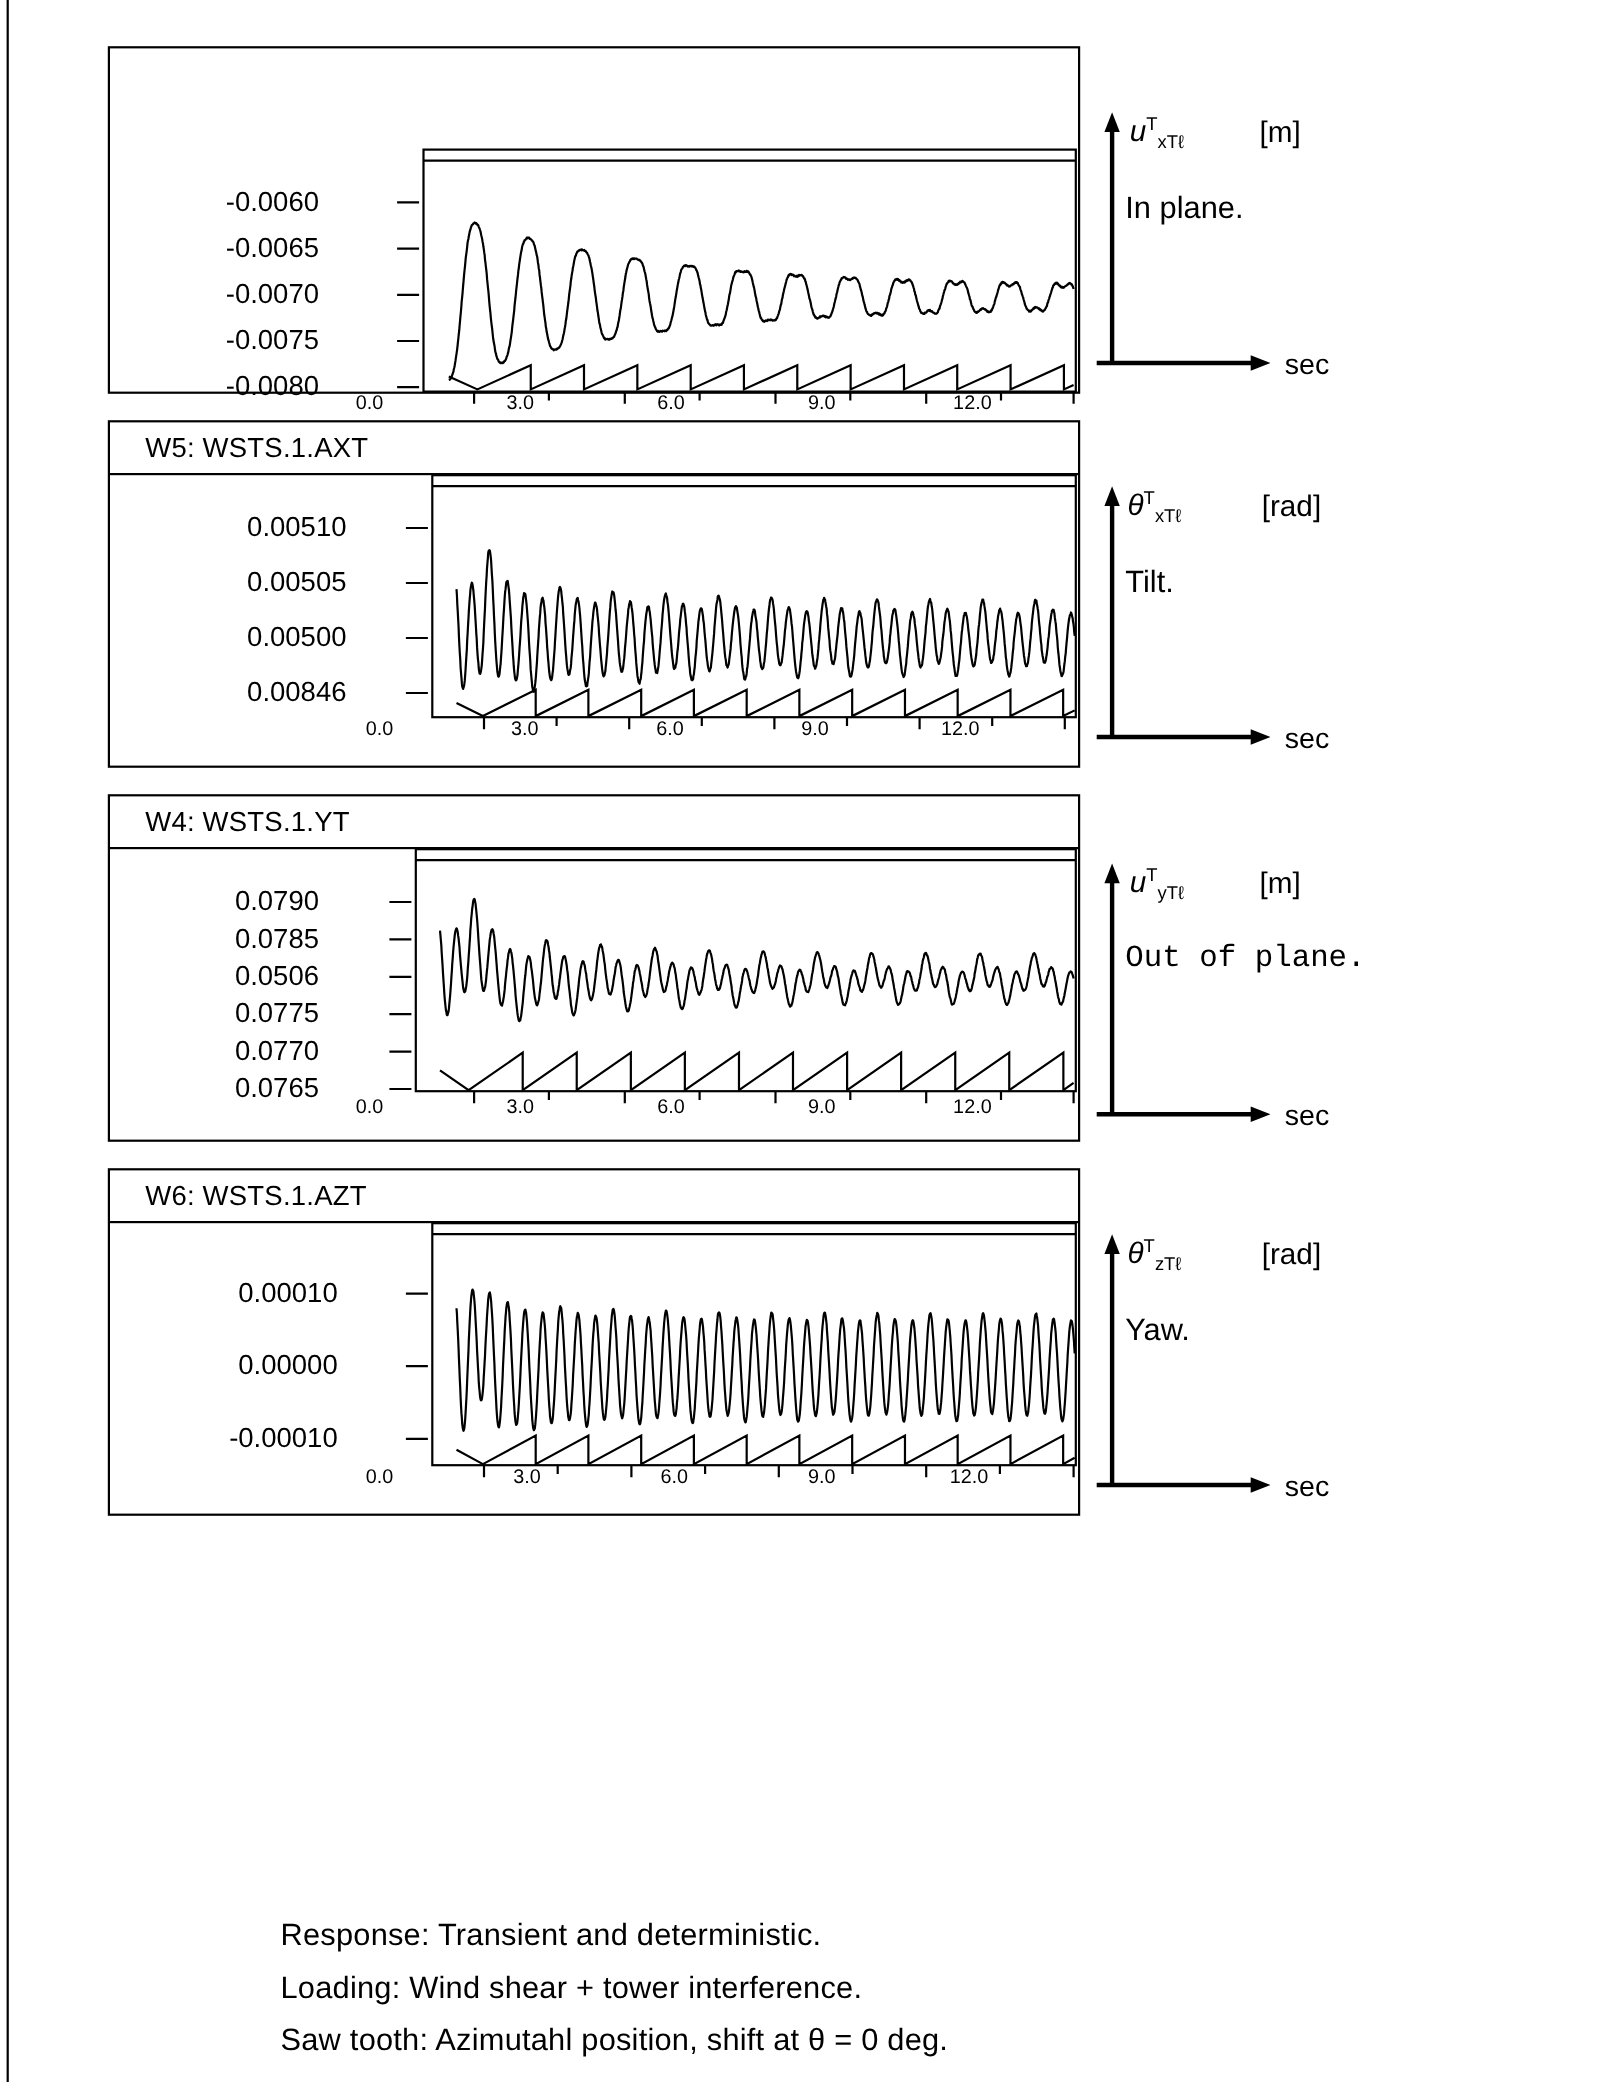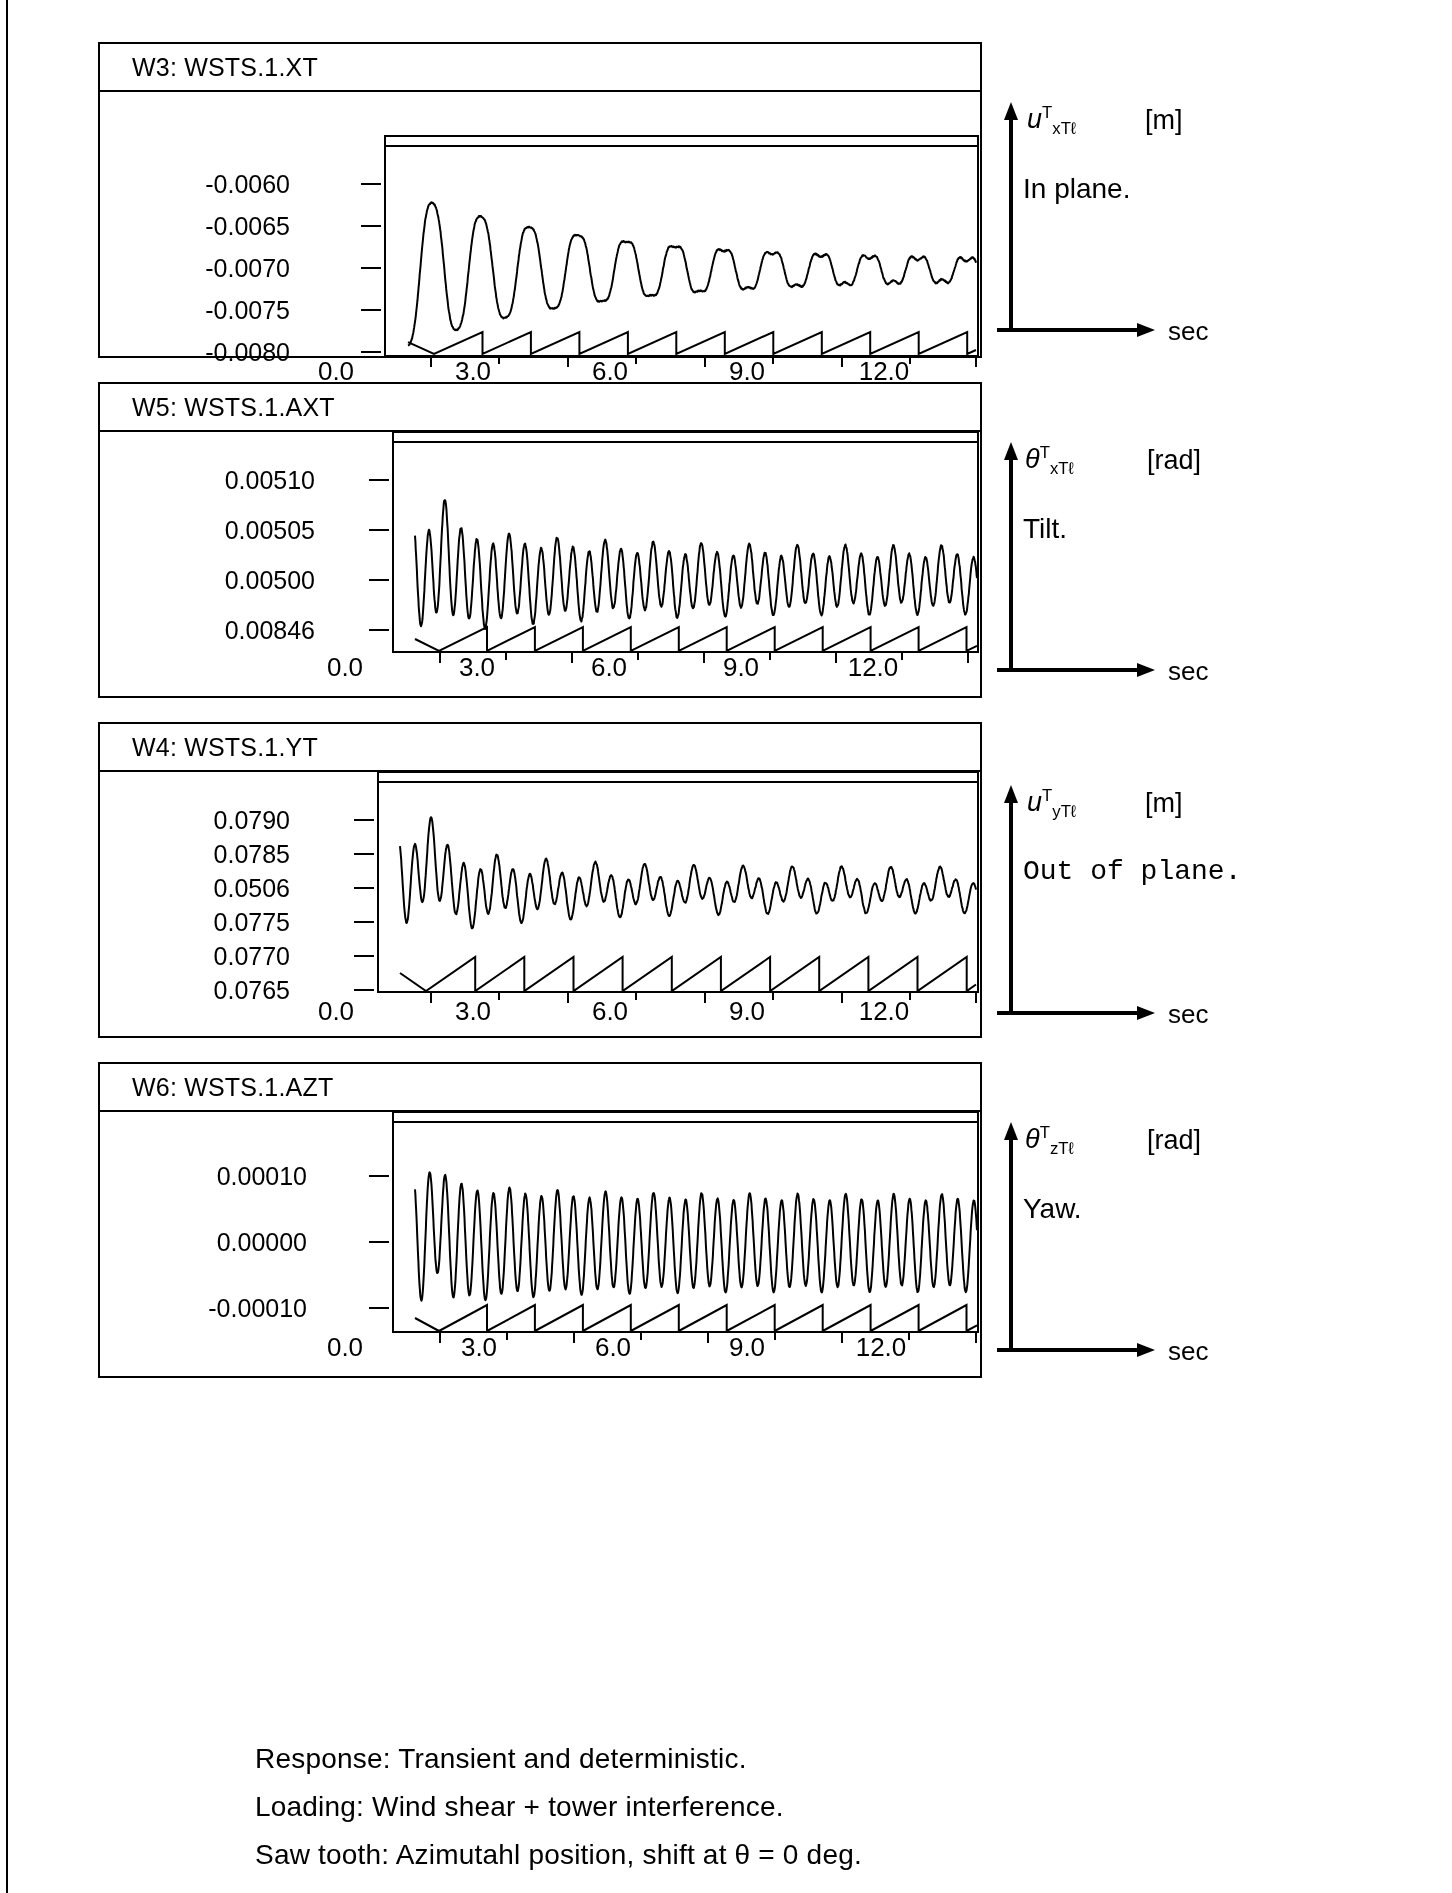--- a/index.html
+++ b/index.html
@@ -13,21 +13,21 @@
   .panel-title{position:absolute;left:0;top:0;right:0;height:46px;border-bottom:2px solid #000;
       font-size:25px;display:flex;align-items:center;padding-left:32px;letter-spacing:.2px;white-space:nowrap;}
   .panel-body{position:absolute;left:0;right:0;bottom:0;}
 
   .ylabels{position:absolute;font-size:25px;text-align:right;}
   .ylabels div{white-space:nowrap;position:absolute;right:0;transform:translateY(-50%);}
 
   .plotbox{position:absolute;}
   .plotbox svg{display:block;}
 
-  .xlabels{position:absolute;font-size:26px;}
+  .xlabels{position:absolute;font-size:18px;}
   .xlabels span{position:absolute;transform:translateX(-50%);white-space:nowrap;}
 
   .rightblock{position:absolute;font-size:26px;}
   .rightblock .sym{position:absolute;white-space:nowrap;font-size:27px;}
   .rightblock .unit{position:absolute;white-space:nowrap;font-size:27px;}
   .rightblock .desc{position:absolute;white-space:nowrap;font-size:28px;}
   .rightblock .sec{position:absolute;white-space:nowrap;font-size:26px;}
 
   sup{font-size:.62em;vertical-align:super;}
   sub{font-size:.62em;vertical-align:sub;}
@@ -37,21 +37,20 @@
   .caption div{letter-spacing:.2px;}
 </style>
 </head>
 <body>
 
 <div class="page">
 
   <div class="page-rule"></div>
 
   <div class="panel" style="left:98px;top:42px;width:880px;height:312px;">
-    <div class="panel-title">W3:  WSTS.1.XT</div>
     <div class="panel-body" style="top:46px;height:264px;margin-top:44px;">
       <div class="ylabels" style="left:0px;top:0;width:190px;height:264px;">
         <div style="top:50px;">-0.0060</div>
         <div style="top:92px;">-0.0065</div>
         <div style="top:134px;">-0.0070</div>
         <div style="top:176px;">-0.0075</div>
         <div style="top:218px;">-0.0080</div>
       </div>
       <div class="plotbox" style="left:190px;top:0px;">
         <svg id="svg-w3" width="690" height="264" viewBox="0 0 690 264">

